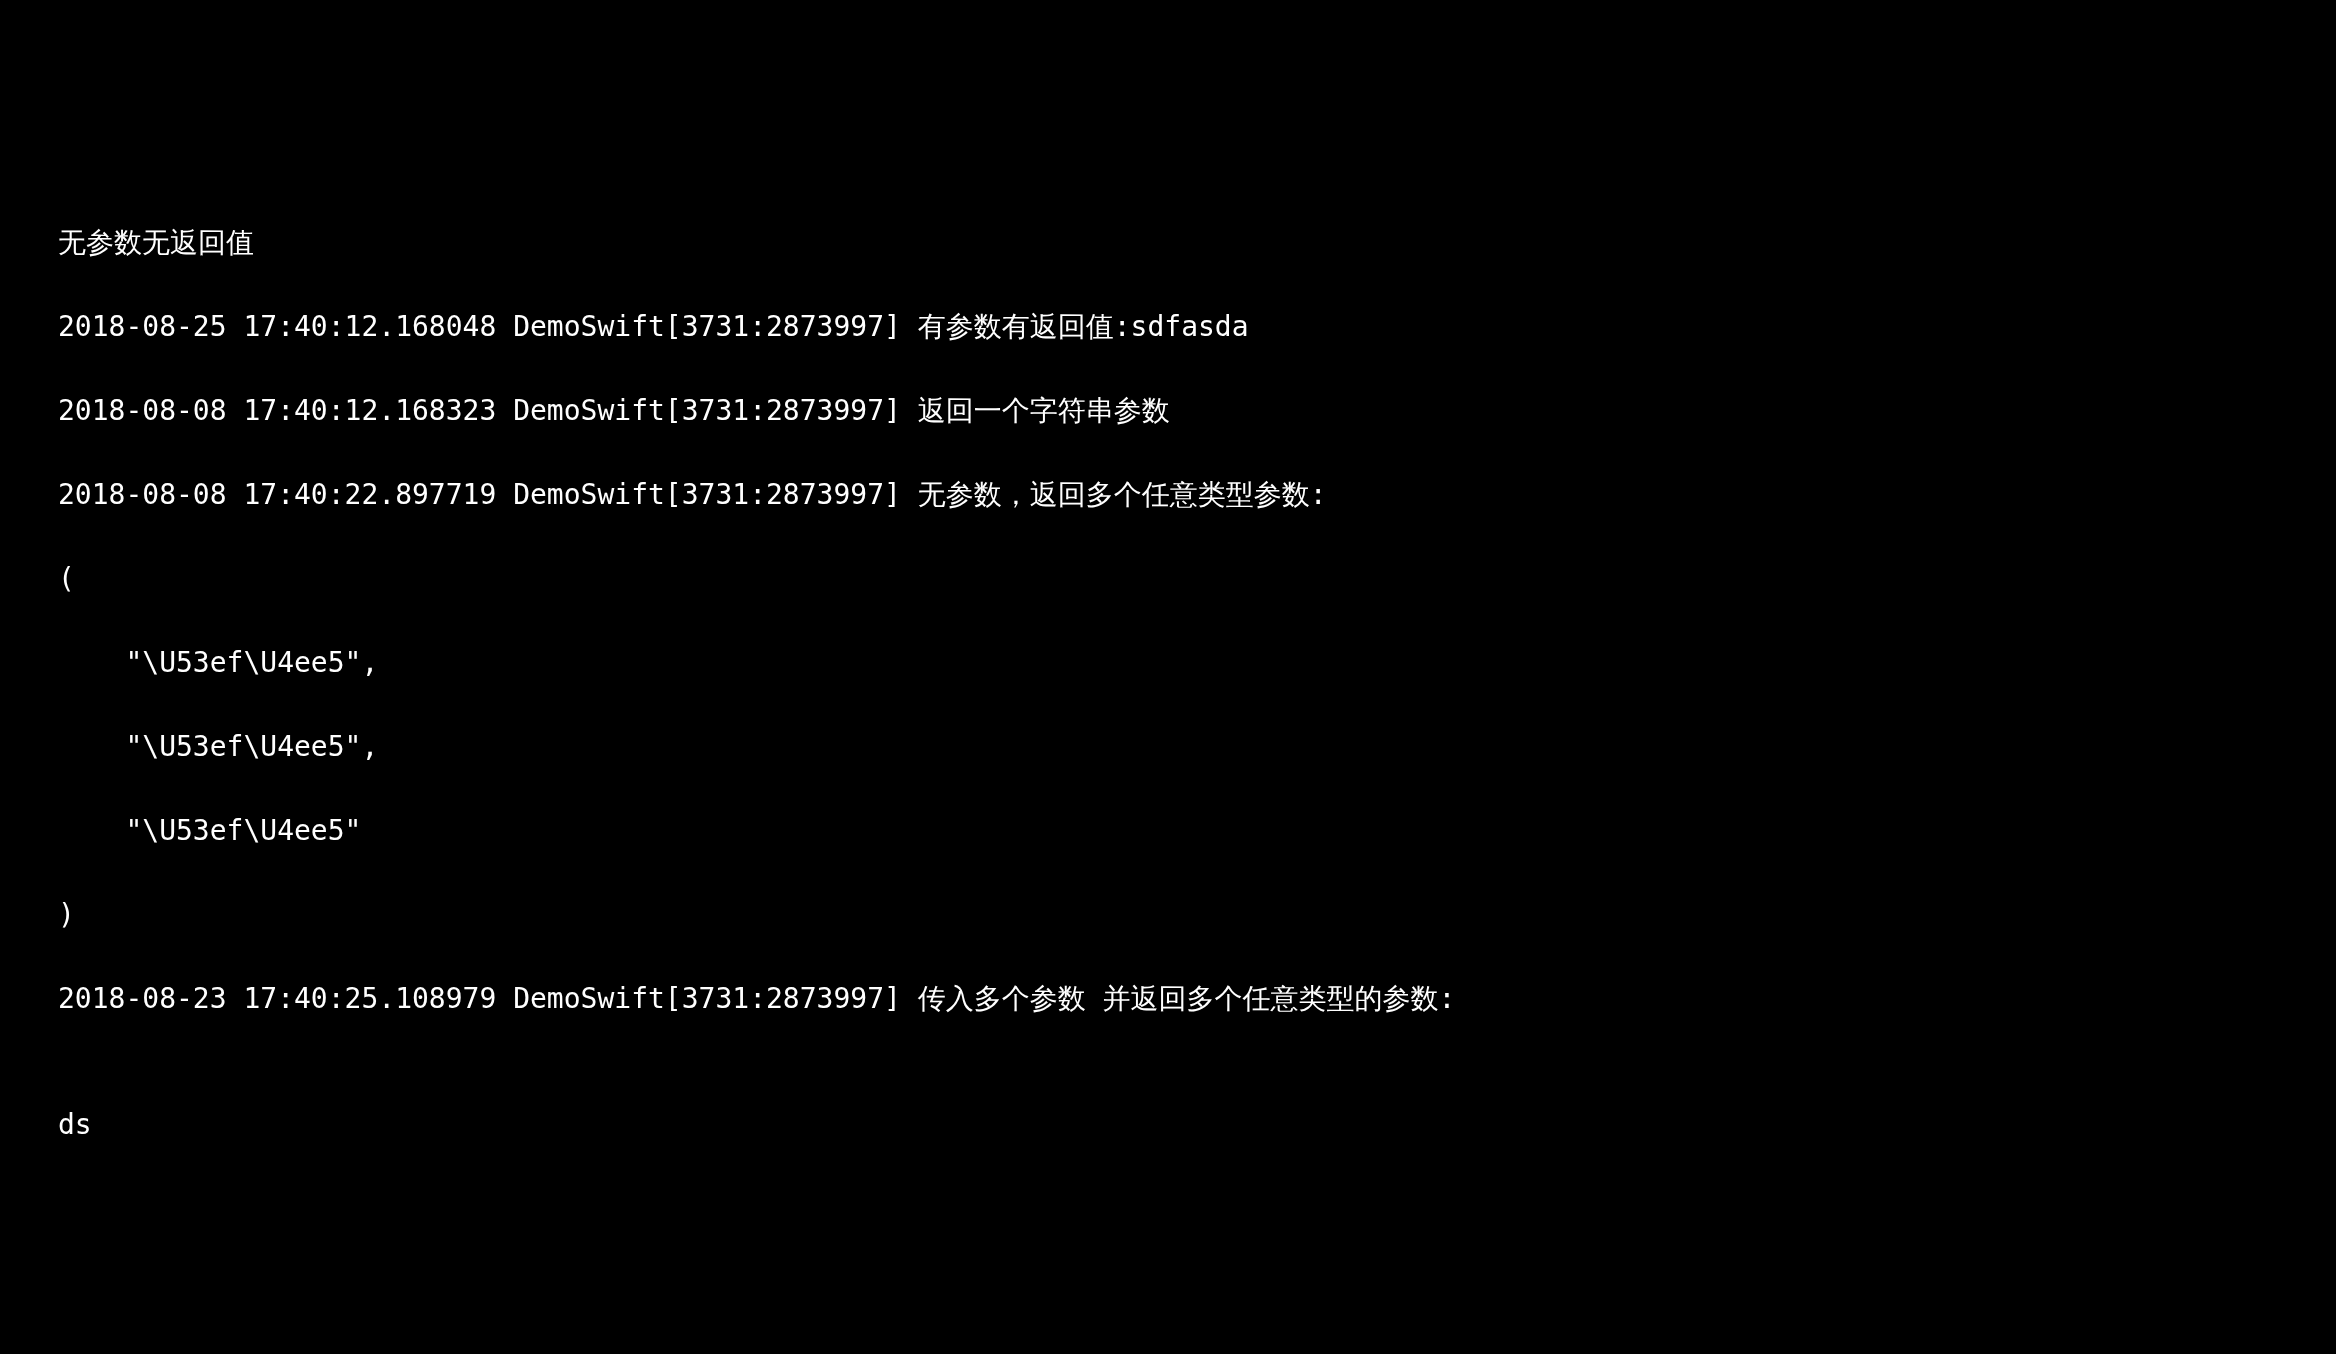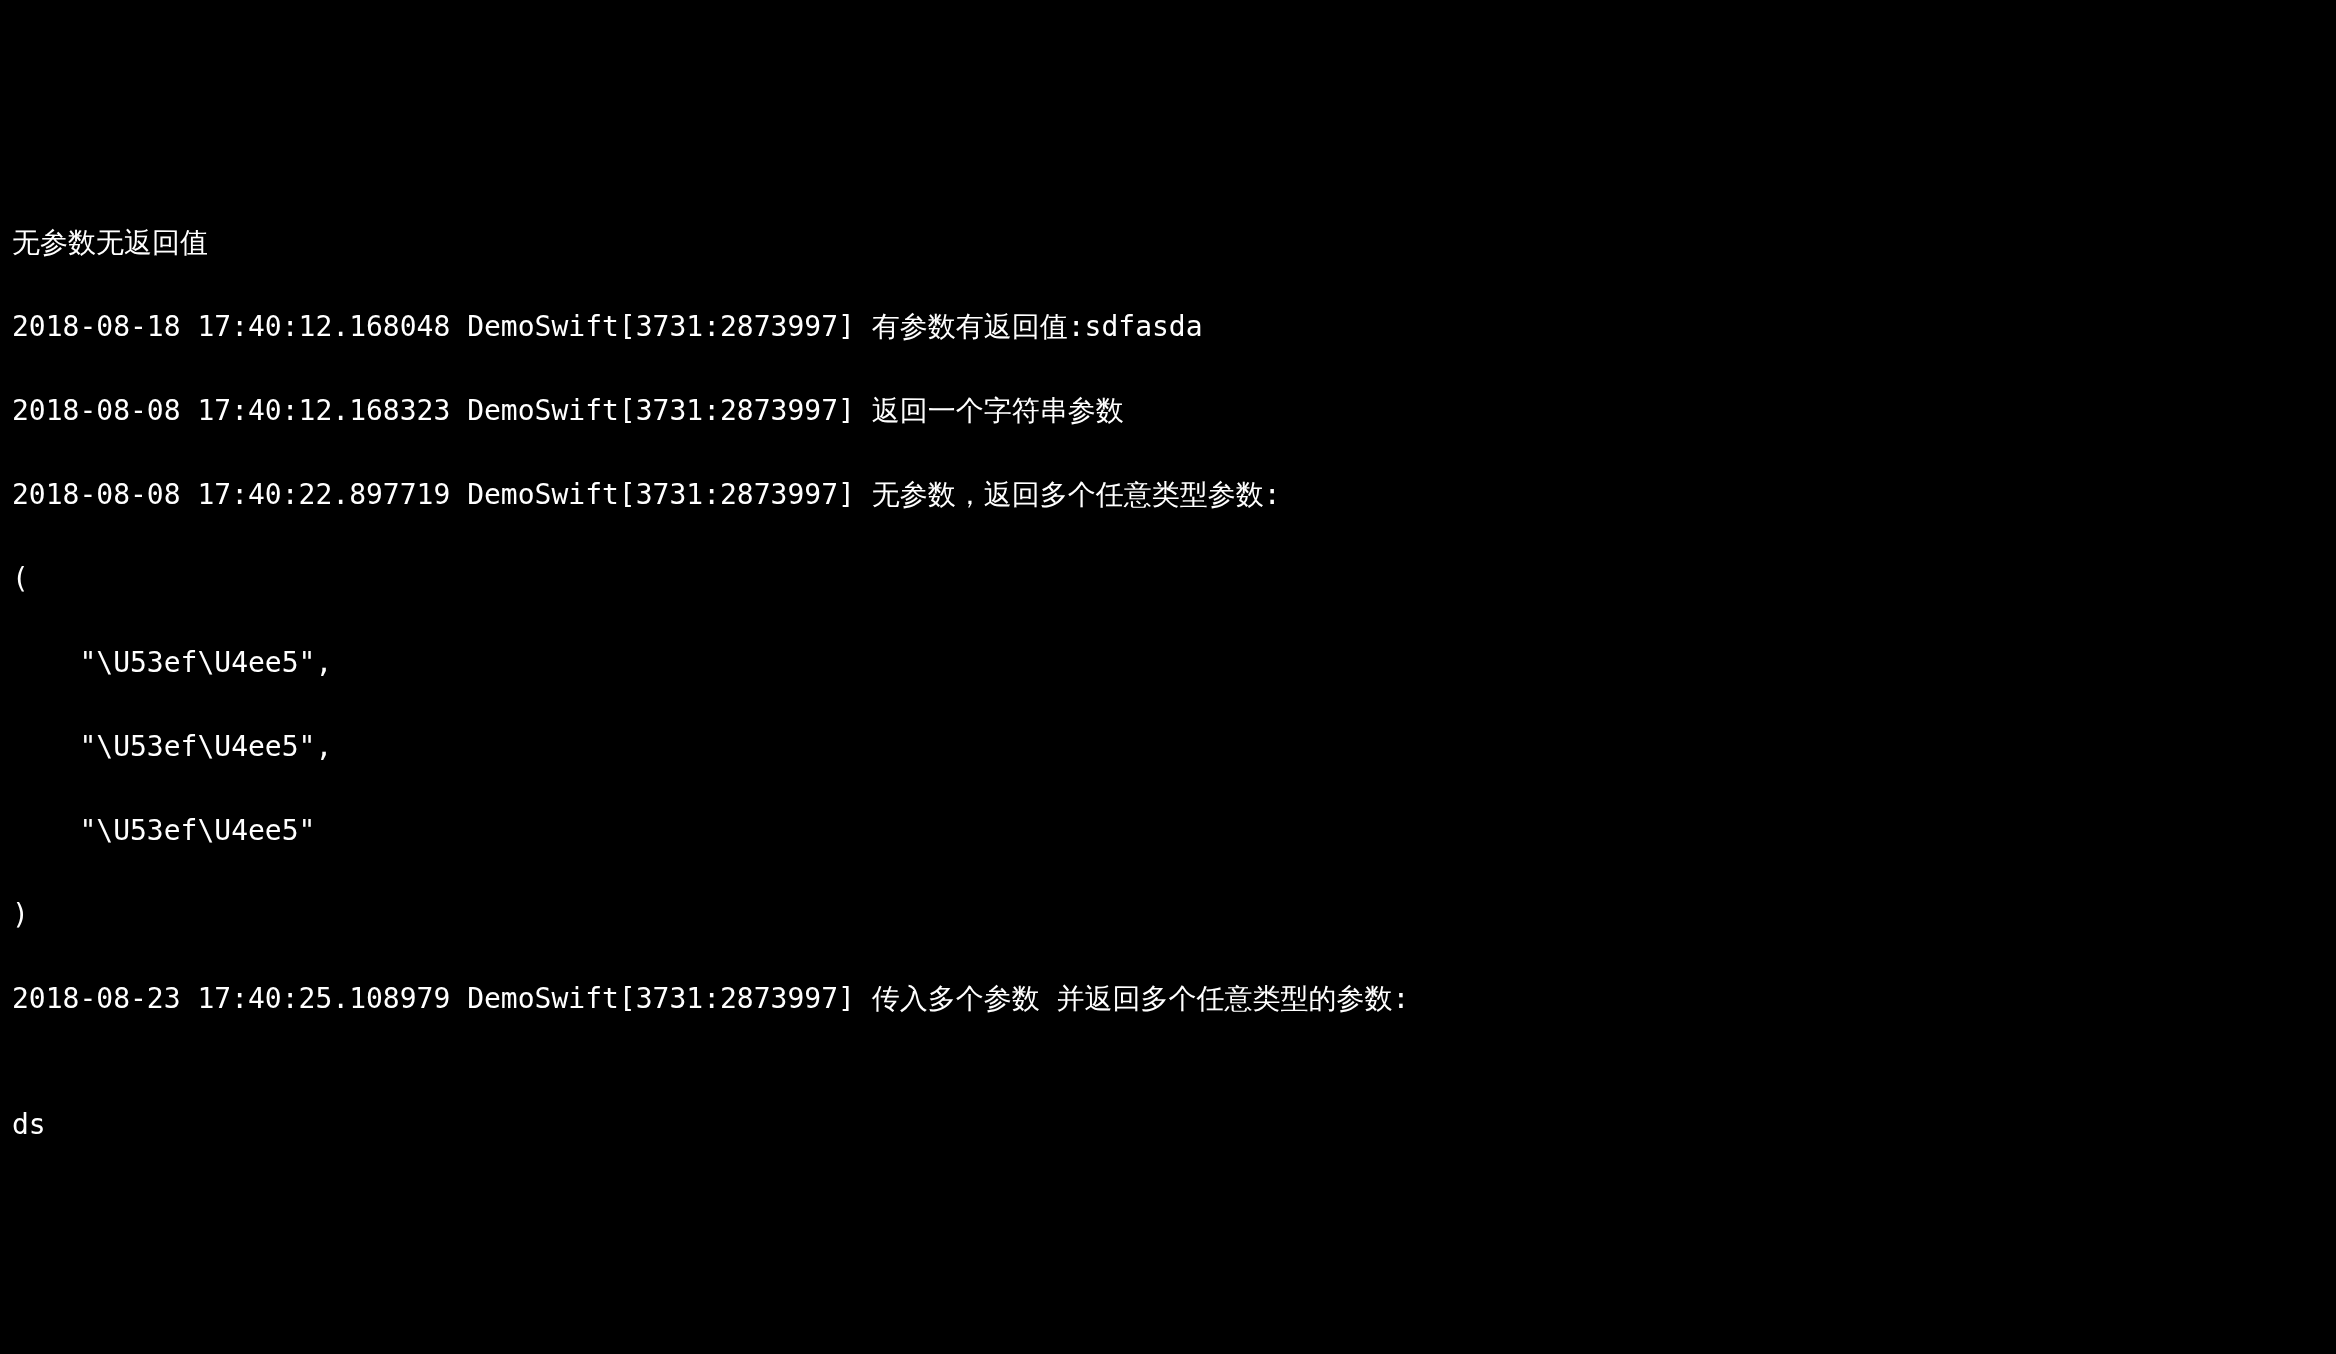--- a/index.html
+++ b/index.html
@@ -15,30 +15,31 @@
       line-height: 1.5;
       padding: 12px;
       white-space: pre-wrap;
       word-break: break-all;
     }
     .console-output {
       width: 100%;
     }
     .log-line {
       display: block;
+      margin-left: 46px;
     }
   </style>
 </head>
 <body>
 
 
 
 <div class="console-output">
 <span class="log-line">无参数无返回值</span>
-<span class="log-line">2018-08-18 17:40:12.168048 DemoSwift[3731:2873997] 有参数有返回值:sdfasda</span>
+<span class="log-line">2018-08-25 17:40:12.168048 DemoSwift[3731:2873997] 有参数有返回值:sdfasda</span>
 <span class="log-line">2018-08-08 17:40:12.168323 DemoSwift[3731:2873997] 返回一个字符串参数</span>
 <span class="log-line">2018-08-08 17:40:22.897719 DemoSwift[3731:2873997] 无参数，返回多个任意类型参数:</span>
 <span class="log-line">(</span>
 <span class="log-line">    "\U53ef\U4ee5",</span>
 <span class="log-line">    "\U53ef\U4ee5",</span>
 <span class="log-line">    "\U53ef\U4ee5"</span>
 <span class="log-line">)</span>
 <span class="log-line">2018-08-23 17:40:25.108979 DemoSwift[3731:2873997] 传入多个参数 并返回多个任意类型的参数:</span>
 <span class="log-line"></span>
 <span class="log-line">ds</span>

